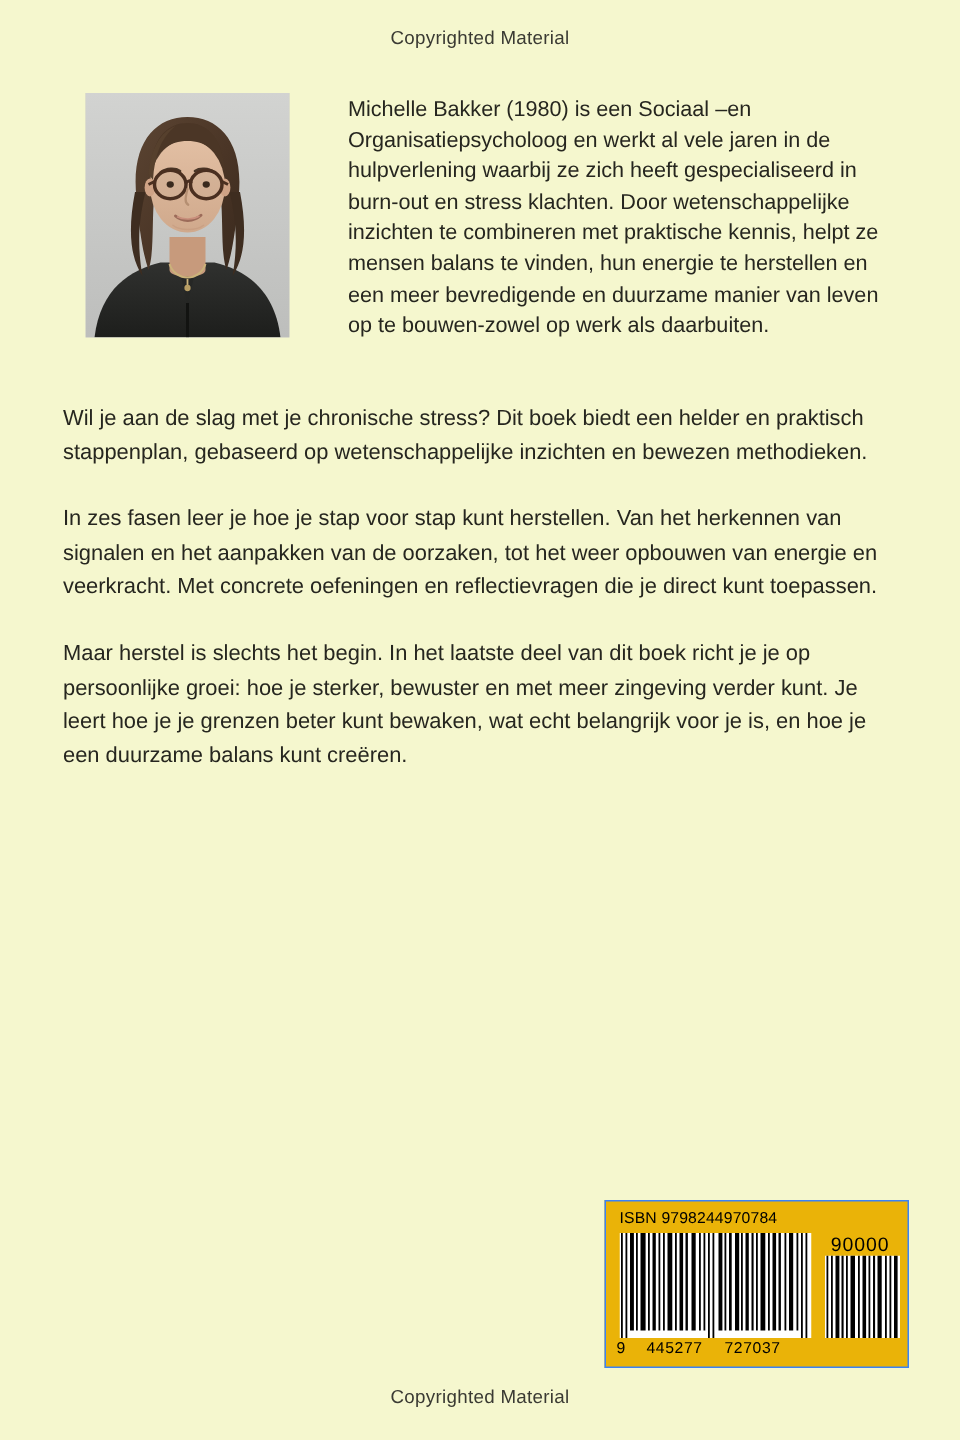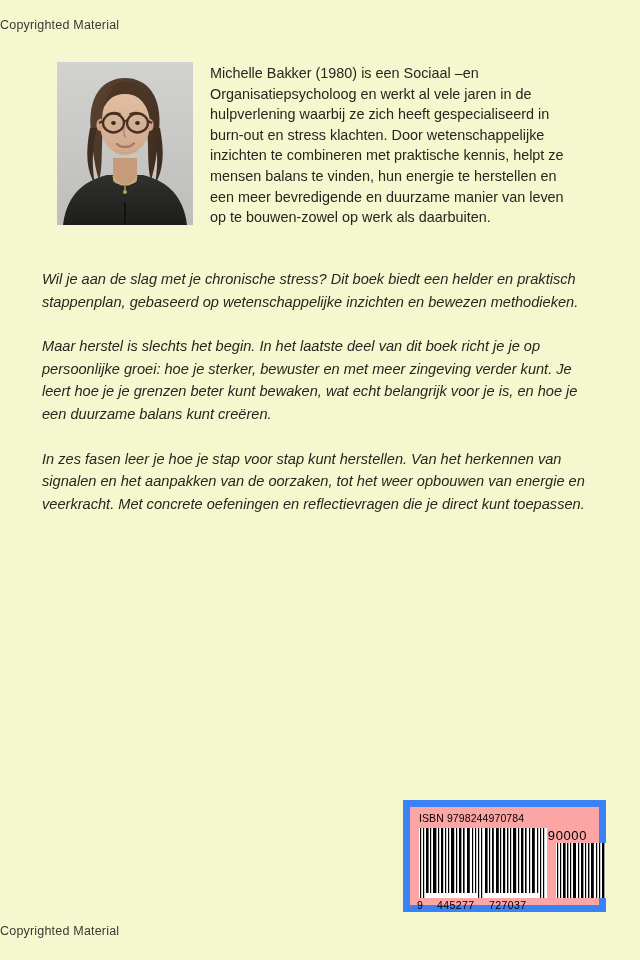--- a/index.html
+++ b/index.html
@@ -20,21 +20,21 @@
     position: absolute;
     inset: 0;
     background: #f5f7ce;
   }
 
   
   .copyright-mark {
     position: absolute;
     left: 0;
     width: 640px;
-    text-align: left;
+    text-align: center;
     font-size: 12.5px;
     letter-spacing: 0.2px;
     color: #3a3a33;
     font-family: "Liberation Sans", sans-serif;
   }
   .copyright-top { top: 18px; }
   .copyright-bottom { top: 924px; }
 
   
   .author-block {
@@ -50,54 +50,53 @@
     top: 0;
     width: 136px;
     height: 163px;
     overflow: hidden;
     background: #c9c9c6;
   }
   .author-photo svg { display: block; }
 
   .author-bio {
     position: absolute;
-    left: 153px;
+    left: 175px;
     top: 1px;
     width: 370px;
     font-size: 14.4px;
     line-height: 20.6px;
     color: #26261f;
     white-space: pre-line;
   }
 
   
   .body-copy {
     position: absolute;
     left: 42px;
     top: 268px;
     width: 558px;
-    font-style: italic;
   }
   .body-copy p {
     margin: 0 0 22px 0;
     font-size: 14.6px;
     line-height: 22.6px;
     color: #26261f;
   }
   .body-copy p:last-child { margin-bottom: 0; }
 
   
   .barcode-box {
     position: absolute;
     left: 403px;
     top: 800px;
     width: 203px;
     height: 112px;
-    background: #fca5a5;
-    border: 7px solid #3b82f6;
+    background: #eab308;
+    border: 1px solid #3b82f6;
     box-sizing: border-box;
   }
   .barcode-isbn {
     position: absolute;
     left: 9px;
     top: 5px;
     font-size: 10.5px;
     color: #000;
     letter-spacing: 0.1px;
     font-family: "Liberation Sans", sans-serif;
@@ -217,22 +216,22 @@
 
         <path d="M58 88 C63 92 74 92 79 88" stroke="#c49a7d" stroke-width="1" fill="none" opacity="0.6"></path>
       </svg>
     </div>
 
     <div class="author-bio">Michelle Bakker (1980) is een Sociaal –en Organisatiepsycholoog en werkt al vele jaren in de hulpverlening waarbij ze zich heeft gespecialiseerd in burn-out en stress klachten. Door wetenschappelijke inzichten te combineren met praktische kennis, helpt ze mensen balans te vinden, hun energie te herstellen en een meer bevredigende en duurzame manier van leven op te bouwen-zowel op werk als daarbuiten.</div>
   </div>
 
   <div class="body-copy">
     <p>Wil je aan de slag met je chronische stress? Dit boek biedt een helder en praktisch stappenplan, gebaseerd op wetenschappelijke inzichten en bewezen methodieken.</p>
+    <p>In zes fasen leer je hoe je stap voor stap kunt herstellen. Van het herkennen van signalen en het aanpakken van de oorzaken, tot het weer opbouwen van energie en veerkracht. Met concrete oefeningen en reflectievragen die je direct kunt toepassen.</p>
     <p>Maar herstel is slechts het begin. In het laatste deel van dit boek richt je je op persoonlijke groei: hoe je sterker, bewuster en met meer zingeving verder kunt. Je leert hoe je je grenzen beter kunt bewaken, wat echt belangrijk voor je is, en hoe je een duurzame balans kunt creëren.</p>
-    <p>In zes fasen leer je hoe je stap voor stap kunt herstellen. Van het herkennen van signalen en het aanpakken van de oorzaken, tot het weer opbouwen van energie en veerkracht. Met concrete oefeningen en reflectievragen die je direct kunt toepassen.</p>
   </div>
 
   <div class="barcode-box">
     <div class="barcode-isbn">ISBN 9798244970784</div>
 
     <div class="addon-value">90000</div>
 
     <div class="bars-main">
       <svg width="128" height="70" viewBox="0 0 128 70" xmlns="http://www.w3.org/2000/svg">
         <rect x="0" y="0" width="128" height="70" fill="#ffffff"></rect>

